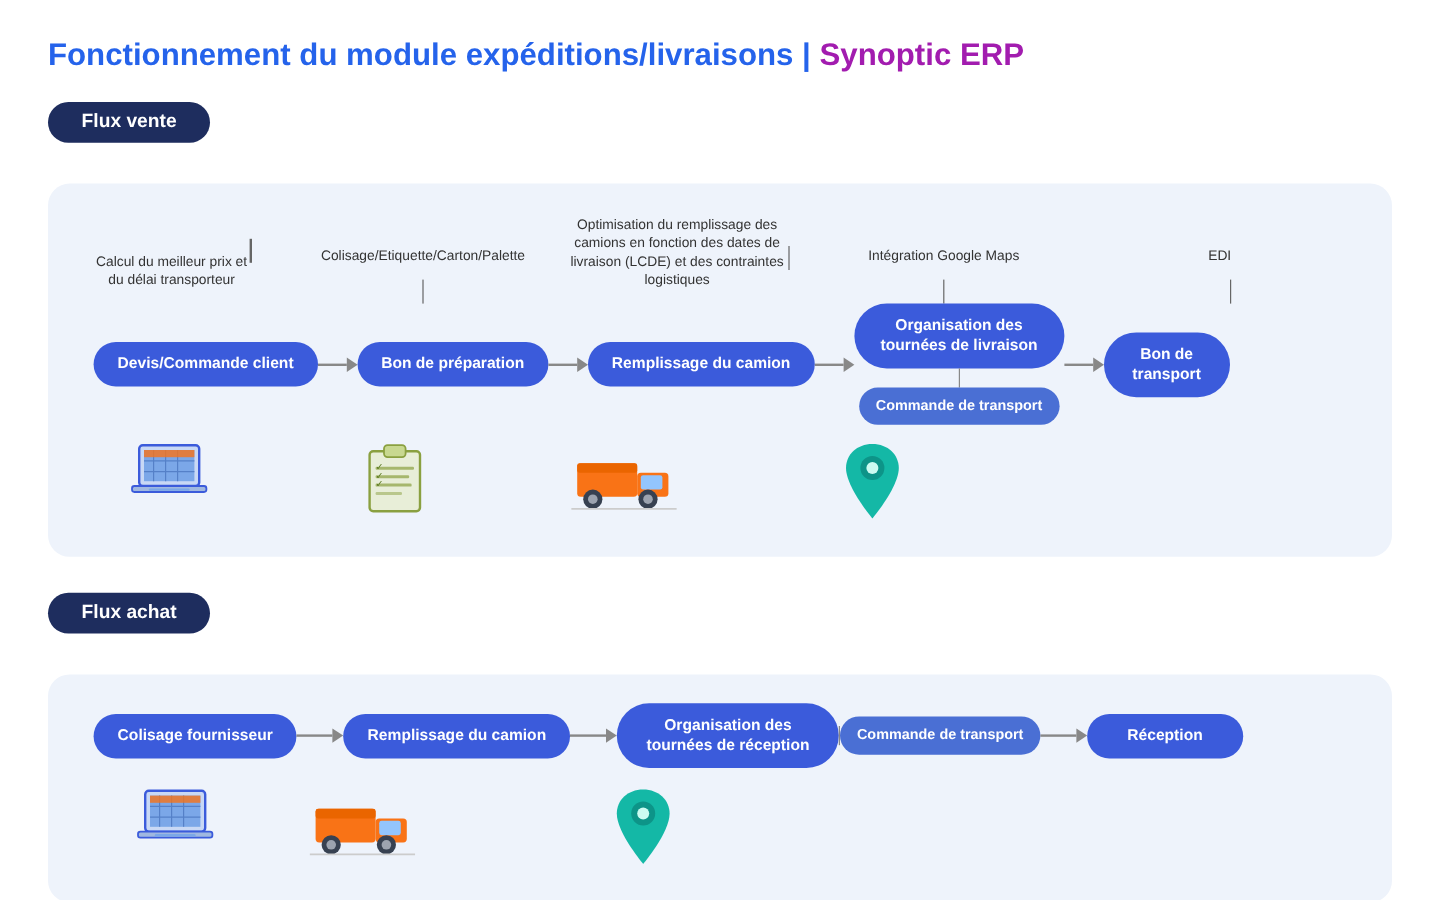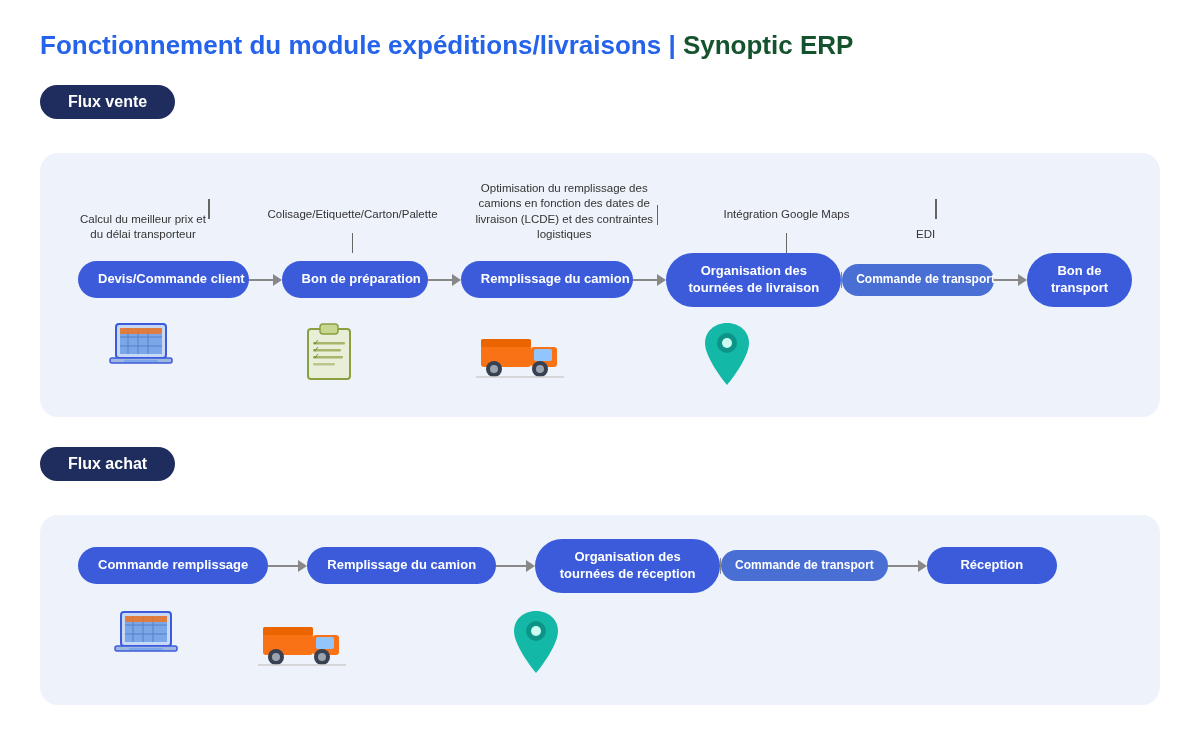--- a/index.html
+++ b/index.html
@@ -115,21 +115,21 @@
     .connector-down {
       width: 1.5px;
       height: 20px;
       background: #666;
     }
   </style>
 </head>
 <body>
 
 <h1 class="main-title">
-  <span>Fonctionnement du module expéditions/livraisons |</span><span style="color:#14532d;"> Synoptic ERP</span>
+  <span>Fonctionnement du module expéditions/livraisons |</span><span style="color:#a21caf;"> Synoptic ERP</span>
 </h1>
 
 <div>
   <div class="section-label">Flux vente</div>
   <div class="flux-box">
 
     <div style="display:flex; align-items:flex-end; margin-bottom:0; padding-left:10px;">
 
       <div style="width:155px; flex-shrink:0; display:flex; flex-direction:row; ">
         <div class="node-label-top" style="max-width:130px;">Calcul du meilleur prix et du délai transporteur</div>
@@ -152,21 +152,21 @@
 
       <div style="width:42px; flex-shrink:0;"></div>
 
       <div style="width:175px; flex-shrink:0; display:flex; flex-direction:column; align-items:center;">
         <div class="node-label-top" style="max-width:165px;">Intégration Google Maps</div>
         <div class="connector-down"></div>
       </div>
 
       <div style="width:42px; flex-shrink:0;"></div>
 
-      <div style="width:110px; flex-shrink:0; display:flex; flex-direction:row; align-items:flex-start;">
+      <div style="width:110px; flex-shrink:0; display:flex; flex-direction:column; align-items:flex-end;">
         <div class="node-label-top" style="max-width:80px;">EDI</div>
         <div class="connector-down"></div>
       </div>
     </div>
 
     <div style="display:flex; align-items:center; padding-left:10px; margin-bottom:0;">
 
       <div class="pill" style="min-width:140px;">Devis/Commande client</div>
 
       <div class="arrow-h">
@@ -181,21 +181,21 @@
         <div class="arrow-h-head"></div>
       </div>
 
       <div class="pill" style="min-width:155px;">Remplissage du camion</div>
 
       <div class="arrow-h">
         <div class="arrow-h-line" style="width:24px;"></div>
         <div class="arrow-h-head"></div>
       </div>
 
-      <div style="display:flex; align-items:center;">
+      <div style="display:flex; flex-direction:column; align-items:center;">
         <div class="pill pill-wide" style="text-align:center; padding:10px 18px;">Organisation des tournées de livraison</div>
         <div class="sub-connector"></div>
         <div class="pill pill-sm" style="background:#4a6fd4; font-size:12px; padding:8px 14px;">Commande de transport</div>
       </div>
 
       <div class="arrow-h">
         <div class="arrow-h-line" style="width:24px;"></div>
         <div class="arrow-h-head"></div>
       </div>
 
@@ -281,21 +281,21 @@
 
   </div>
 </div>
 
 <div class="achat-section">
   <div class="section-label">Flux achat</div>
   <div class="flux-box">
 
     <div style="display:flex; align-items:center; padding-left:10px; margin-bottom:0;">
 
-      <div class="pill" style="min-width:150px;">Commande remplissage</div>
+      <div class="pill" style="min-width:150px;">Colisage fournisseur</div>
 
       <div class="arrow-h">
         <div class="arrow-h-line" style="width:30px;"></div>
         <div class="arrow-h-head"></div>
       </div>
 
       <div class="pill" style="min-width:155px;">Remplissage du camion</div>
 
       <div class="arrow-h">
         <div class="arrow-h-line" style="width:30px;"></div>

